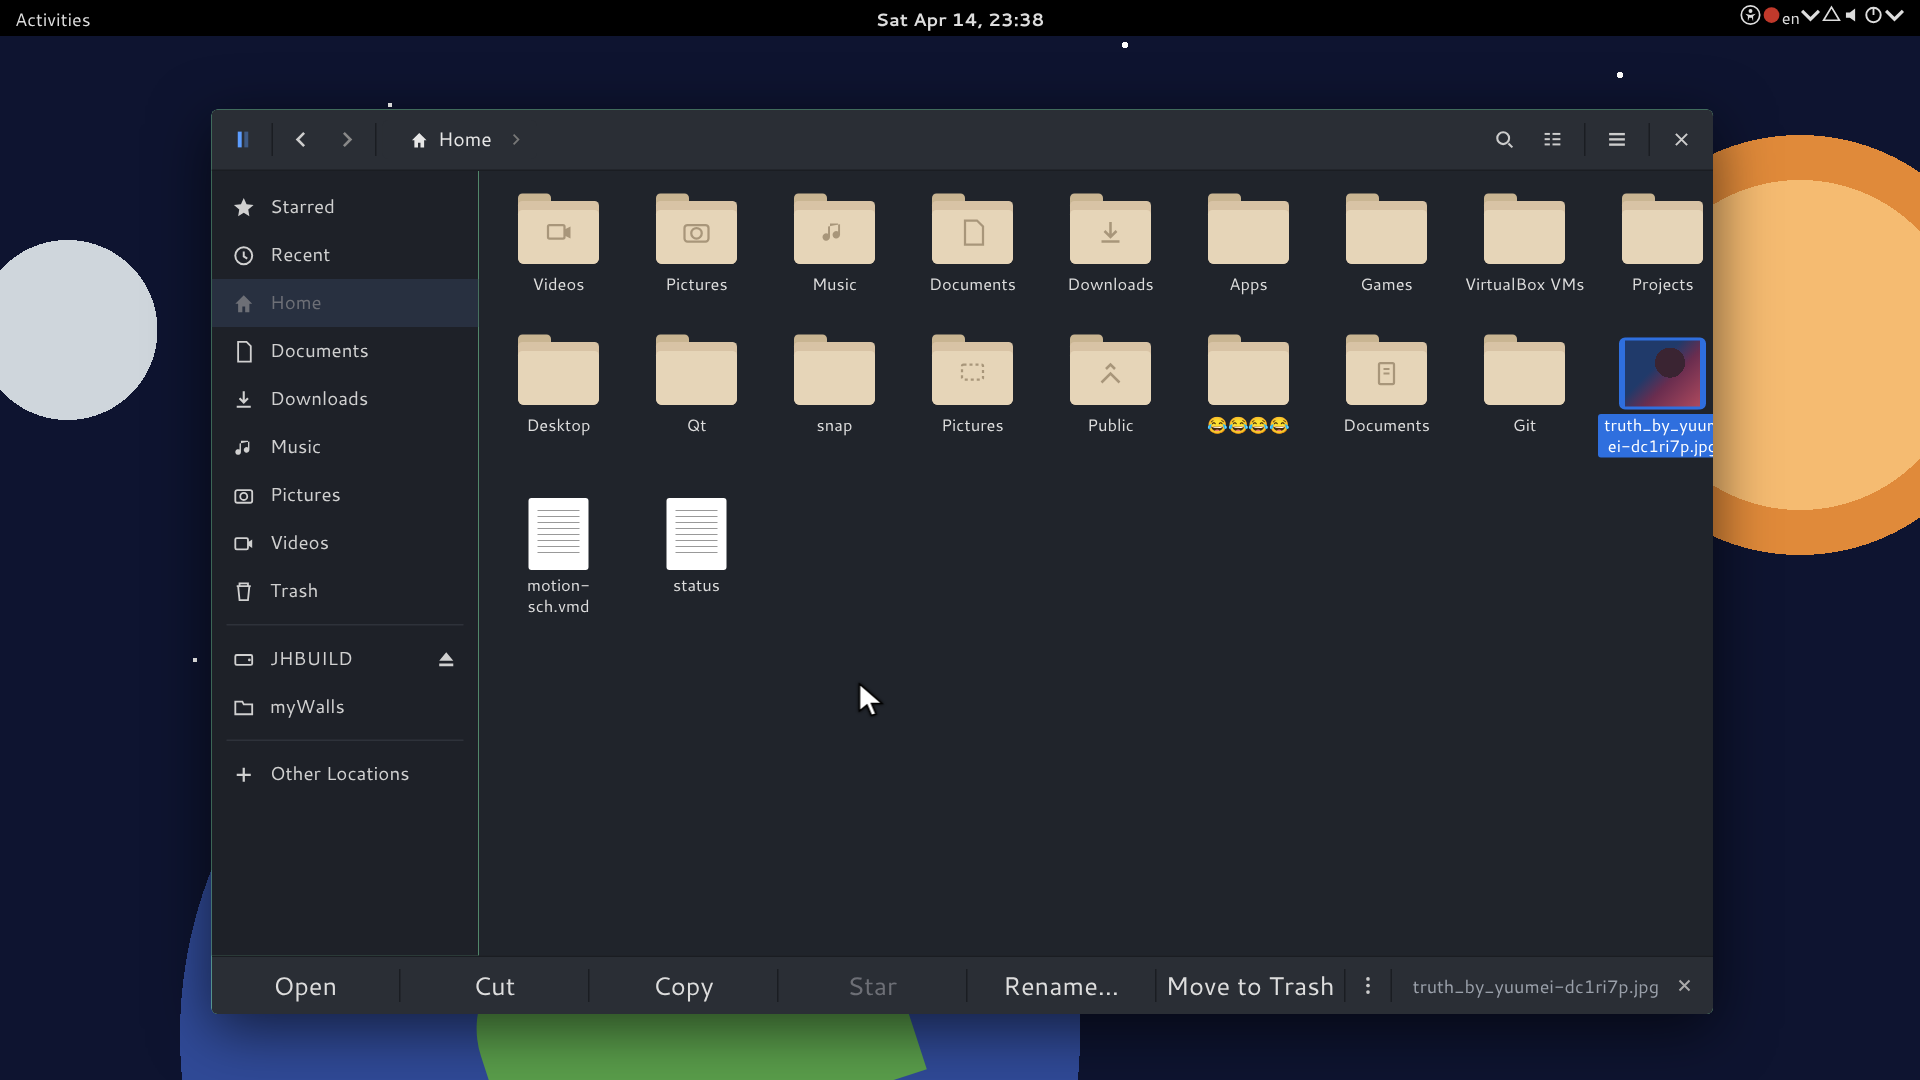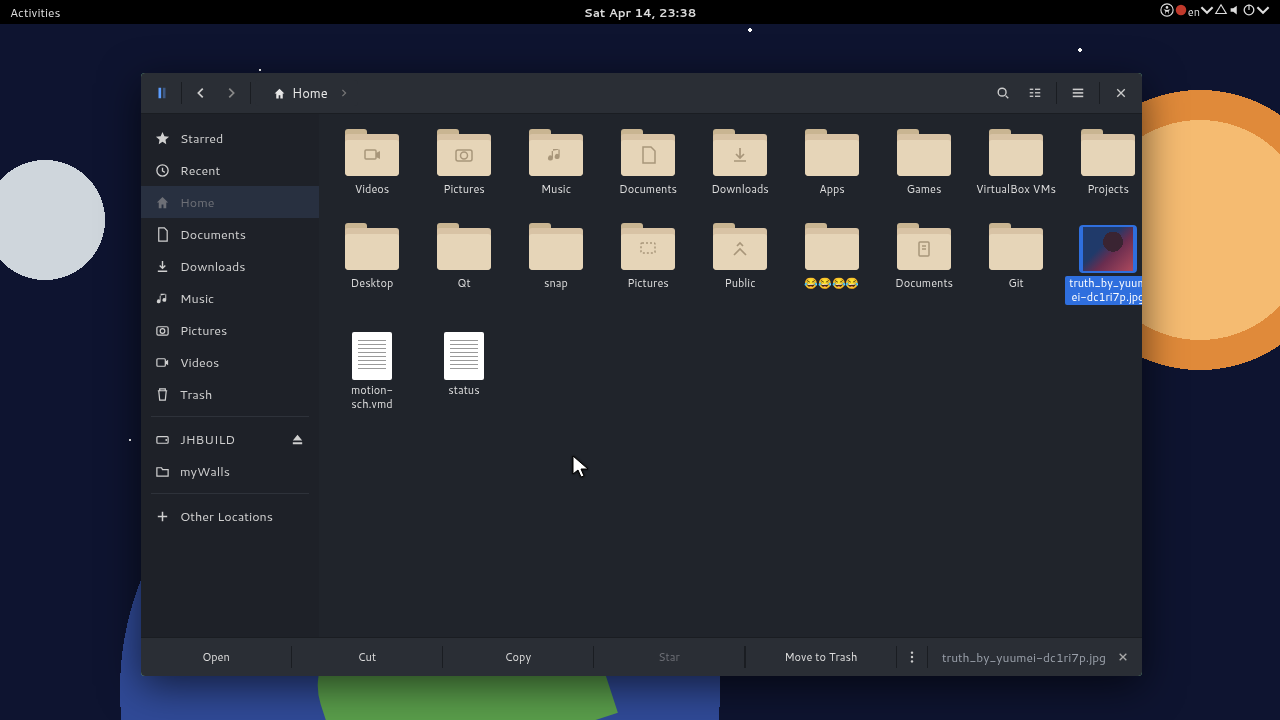--- a/index.html
+++ b/index.html
@@ -53,21 +53,21 @@
 .folder .glyph svg{width:20px;height:20px}
 
 .docfile{width:40px;height:48px;background:#fff;border-radius:2px;position:relative}
 .docfile::after{content:"";position:absolute;left:6px;right:6px;top:8px;bottom:8px;background:repeating-linear-gradient(#999 0 1px,transparent 1px 4px)}
 
 .imgthumb{width:50px;height:48px;border-radius:2px;background:
   radial-gradient(circle at 60% 35%,#3a2432 0 10px,transparent 10px),
   linear-gradient(135deg,#203a6a 0 40%,#6a2d4f 60%,#b04b5e 100%)}
 
 .actionbar{height:38px;background:#2a2e35;display:flex;align-items:center;border-top:1px solid #1a1d22}
-.act{flex:1;text-align:center;font-size:11px;color:#ddd;padding:10px 0}
+.act{flex:1;text-align:center;font-size:17px;color:#ddd;padding:10px 0}
 .act.dim{color:#6d6f76}
 .ab-sep{width:1px;height:22px;background:#1a1d22}
 .selinfo{padding:0 14px;color:#9aa0aa;font-size:12px;display:flex;align-items:center;gap:12px}
 
 .cursor{position:absolute;left:572px;top:455px;color:#fff}
 .cursor svg{width:18px;height:24px;filter:drop-shadow(0 0 1px #000)}
 svg{fill:currentColor}
 </style>
 </head>
 <body>
@@ -499,20 +499,21 @@
 
   <div class="actionbar">
     <div class="act">Open</div>
       <div class="ab-sep"></div>
     <div class="act">Cut</div>
       <div class="ab-sep"></div>
     <div class="act">Copy</div>
       <div class="ab-sep"></div>
     <div class="act dim">Star</div>
       <div class="ab-sep"></div>
+    <div class="act">Rename…</div>
       <div class="ab-sep"></div>
     <div class="act">Move to Trash</div>
       <div class="ab-sep"></div>
     <div class="tb-btn">
         <svg viewBox="0 0 16 16" width="14" height="14">
           <circle cx="8" cy="3" r="1.4"></circle>
           <circle cx="8" cy="8" r="1.4"></circle>
           <circle cx="8" cy="13" r="1.4"></circle>
         </svg>
       </div>

